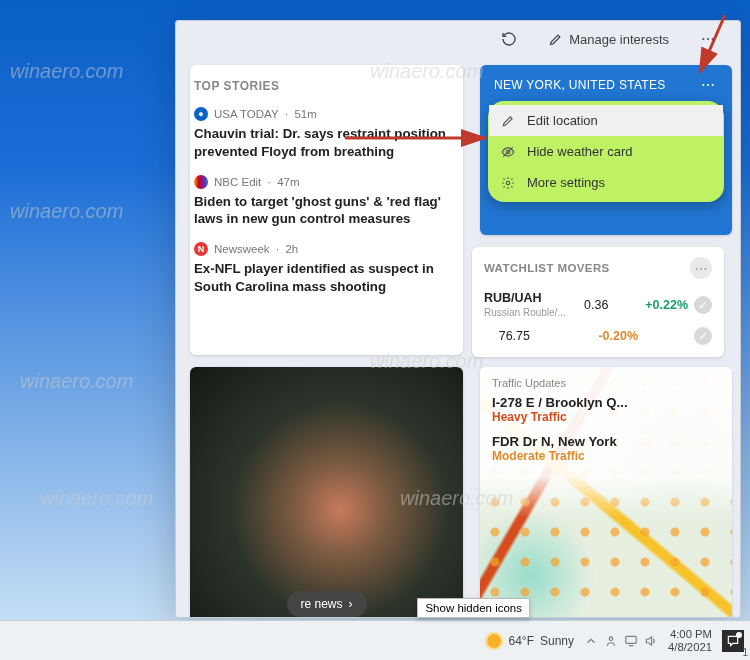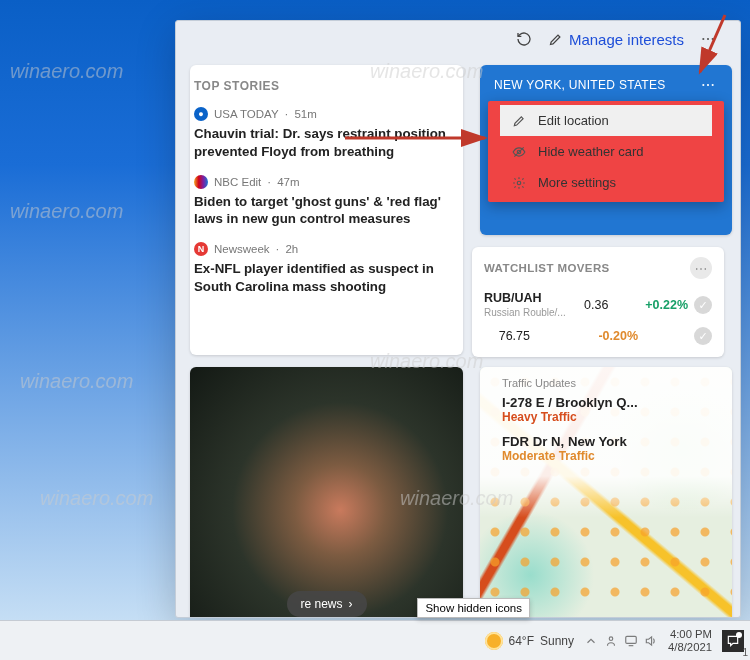--- a/index.html
+++ b/index.html
@@ -2,55 +2,55 @@
 <html><head>
 <meta charset="utf-8">
 <style>
   * { box-sizing: border-box; margin: 0; padding: 0; font-family: "Segoe UI", Arial, sans-serif; }
   body { width: 750px; height: 660px; background: #1a6dd6; position: relative; overflow: hidden; }
   .desktop-gradient { position:absolute; inset:0; background: linear-gradient(180deg,#0a5fc6 0%,#1a6dd6 25%,#d4e8f7 100%); }
   .watermark { position:absolute; color:#ccc; font-style:italic; font-size:20px; opacity:.5; pointer-events:none; z-index:60; }
   .wm1{top:60px;left:10px} .wm2{top:200px;left:10px} .wm3{top:370px;left:20px} .wm4{bottom:150px;left:40px}
   .wm5{top:60px;left:370px}.wm6{top:350px;left:370px}.wm7{bottom:150px;left:400px}
   .panel { position:absolute; top:20px; left:175px; width:566px; height:598px; background:#e9edf3; border:1px solid #c4cdd8; border-radius:3px; box-shadow:0 10px 40px rgba(0,0,0,.2); overflow:hidden; }
-  .panel-topbar{display:flex;justify-content:flex-end;align-items:center;gap:14px;padding:8px 22px 10px;font-size:15px;color:#1d4ed8}
+  .panel-topbar{display:flex;justify-content:flex-end;align-items:center;gap:29px;padding:8px 22px 10px;font-size:13px;color:#404040}
   .icon-btn{display:inline-flex;align-items:center;justify-content:center;width:20px;height:20px;cursor:pointer}
   .manage{display:flex;align-items:center;gap:6px;cursor:pointer}
   .grid{position:absolute;top:44px;left:14px;right:10px;bottom:0;}
   .card{background:#fff;border-radius:6px;box-shadow:0 1px 3px rgba(0,0,0,.15);position:absolute;overflow:hidden}
   
   .top-stories{left:0;top:0;width:273px;height:290px;padding:14px 4px}
   .ts-title{font-size:12px;letter-spacing:.5px;color:#888;font-weight:600;margin-bottom:14px}
   .story{margin-bottom:14px}
   .src-row{display:flex;align-items:center;gap:6px;font-size:11.5px;color:#777;margin-bottom:4px}
   .src-logo{width:14px;height:14px;border-radius:50%;display:inline-flex;align-items:center;justify-content:center;font-size:9px;font-weight:700;color:#fff}
   .usa{background:#0a63c9}.nbc{background:linear-gradient(90deg,#f5a623,#d0021b,#7b1fa2,#1976d2)}.nw{background:#e53935}
   .story-title{font-size:13.3px;font-weight:700;color:#222;line-height:1.34}
   
   .weather{left:290px;top:0;width:252px;height:170px;background:#2176d2;color:#fff}
   .weather-head{display:flex;align-items:center;justify-content:space-between;padding:10px 14px;font-size:12px;letter-spacing:.3px}
-  .weather-menu{position:absolute;top:36px;left:8px;right:8px;background:#ef4444;border-radius:2px;box-shadow:0 4px 14px rgba(0,0,0,.3);padding:4px 12px;z-index:5}
+  .weather-menu{position:absolute;top:36px;left:8px;right:8px;background:#bef264;border-radius:16px;box-shadow:0 4px 14px rgba(0,0,0,.3);padding:4px 1px;z-index:5}
   .menu-item{display:flex;align-items:center;gap:10px;padding:8px 12px;font-size:13px;color:#333;cursor:pointer}
   .menu-item.hover{background:#f0f0f0}
   .menu-icon{width:16px;text-align:center;color:#555}
   
   .watch{left:282px;top:182px;width:252px;height:110px;padding:10px 12px}
   .watch-head{display:flex;justify-content:space-between;align-items:center;margin-bottom:8px}
   .watch-title{font-size:11.5px;color:#888;letter-spacing:.4px;font-weight:600}
   .dot-btn{width:22px;height:22px;border-radius:50%;background:#e9e9e9;display:flex;align-items:center;justify-content:center;font-size:13px;color:#888;cursor:pointer}
   .tick{display:flex;justify-content:space-between;align-items:center;font-size:12.5px;padding:4px 0}
   .pair{font-weight:700;color:#222}.sub{font-size:10px;color:#9a9a9a}
   .price{color:#222}.chg-up{color:#18a068;font-weight:600}.chg-dn{color:#e08a2d;font-weight:600}
   .check{width:18px;height:18px;border-radius:50%;background:#d8d8d8;display:inline-flex;align-items:center;justify-content:center;color:#fff;font-size:11px}
   
   .tile{left:0;top:302px;width:273px;height:260px;background:radial-gradient(circle at 55% 55%, #c97a5d 0%, #7c5b41 22%, #2c342a 52%, #131914 100%)}
   .more-news{position:absolute;bottom:10px;left:50%;transform:translateX(-50%);background:rgba(70,70,70,.9);color:#fff;border-radius:18px;padding:6px 14px;font-size:12px;display:flex;align-items:center;gap:6px}
   
   .traffic{left:290px;top:302px;width:252px;height:260px}
-  .traffic-body{position:absolute;inset:0;padding:10px 22px}
+  .traffic-body{position:absolute;inset:0;padding:10px 12px}
   .tu-title{font-size:11px;color:#888;margin-bottom:6px}
   .tu-item{margin-bottom:10px}
   .tu-road{font-size:13.2px;font-weight:700;color:#222}
   .tu-heavy{font-size:12px;font-weight:700;color:#d64d1d}
   .tu-mod{font-size:12px;font-weight:700;color:#e08a2d}
   .mapbg{position:absolute;inset:0;background:
     radial-gradient(circle at 20% 80%, #9dc 0%, transparent 22%),
     radial-gradient(circle at 80% 30%, #c7e8c2 0%, transparent 25%),
     #e6efe0;}
   .mapbg::after{content:"";position:absolute;inset:0;background-image:

